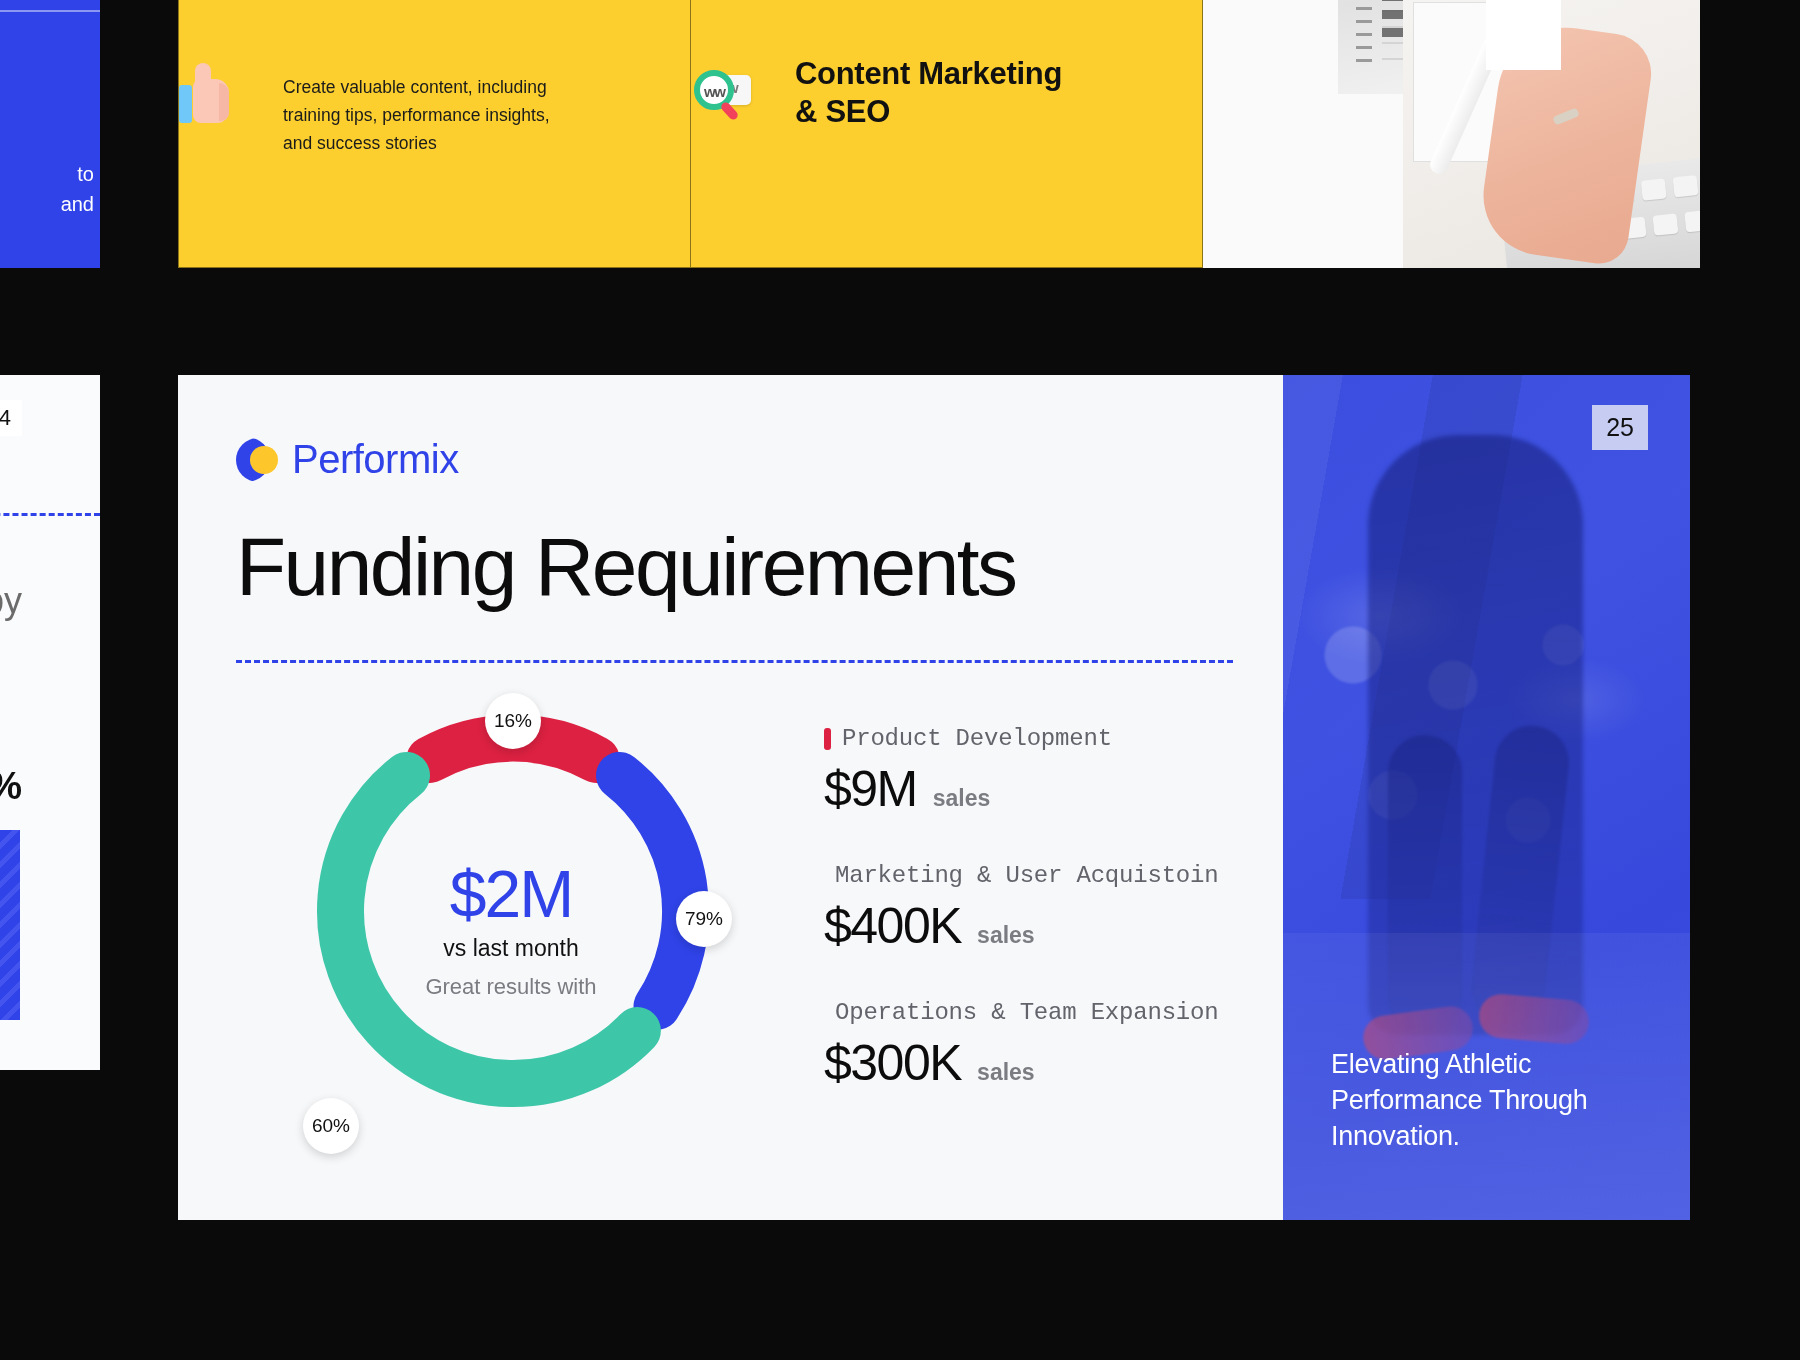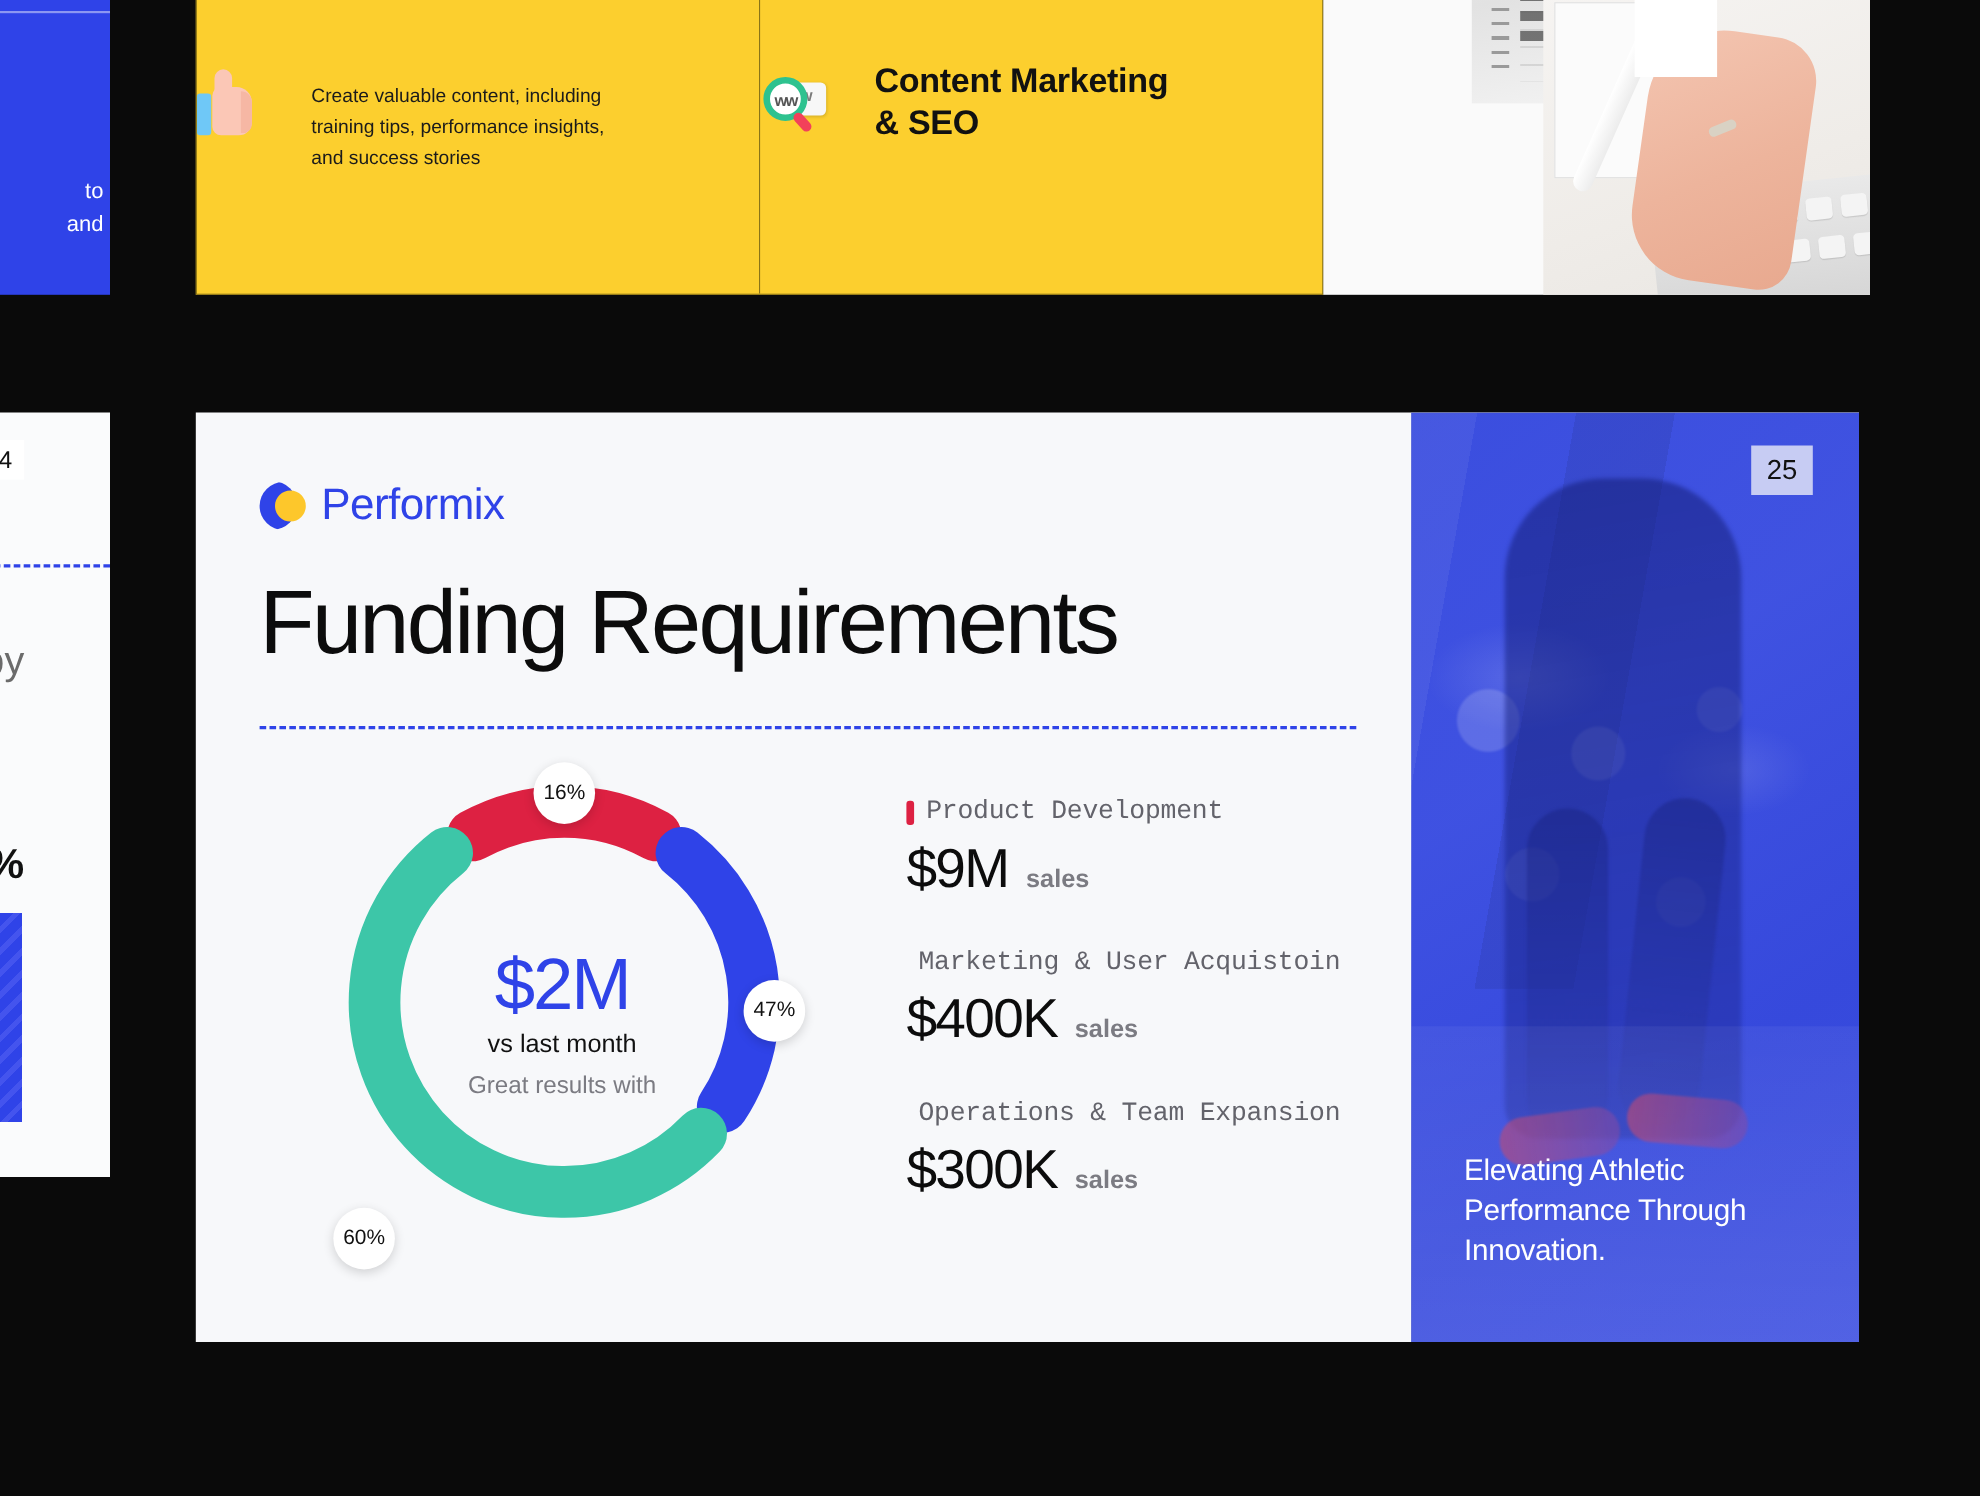--- a/index.html
+++ b/index.html
@@ -348,21 +348,21 @@
             </g>
           </svg>
 
           <div class="donut-center">
             <div class="big">$2M</div>
             <div class="sub">vs last month</div>
             <div class="sub2">Great results with</div>
           </div>
 
           <div class="badge b1">16%</div>
-          <div class="badge b2">47%</div>
+          <div class="badge b2">79%</div>
           <div class="badge b3">60%</div>
         </div>
 
         <div class="legend">
 
           <div class="leg-item">
             <div class="leg-head">
               <div class="leg-swatch" style="background:#dd2142"></div>
               <div class="leg-label">Product Development</div>
             </div>

